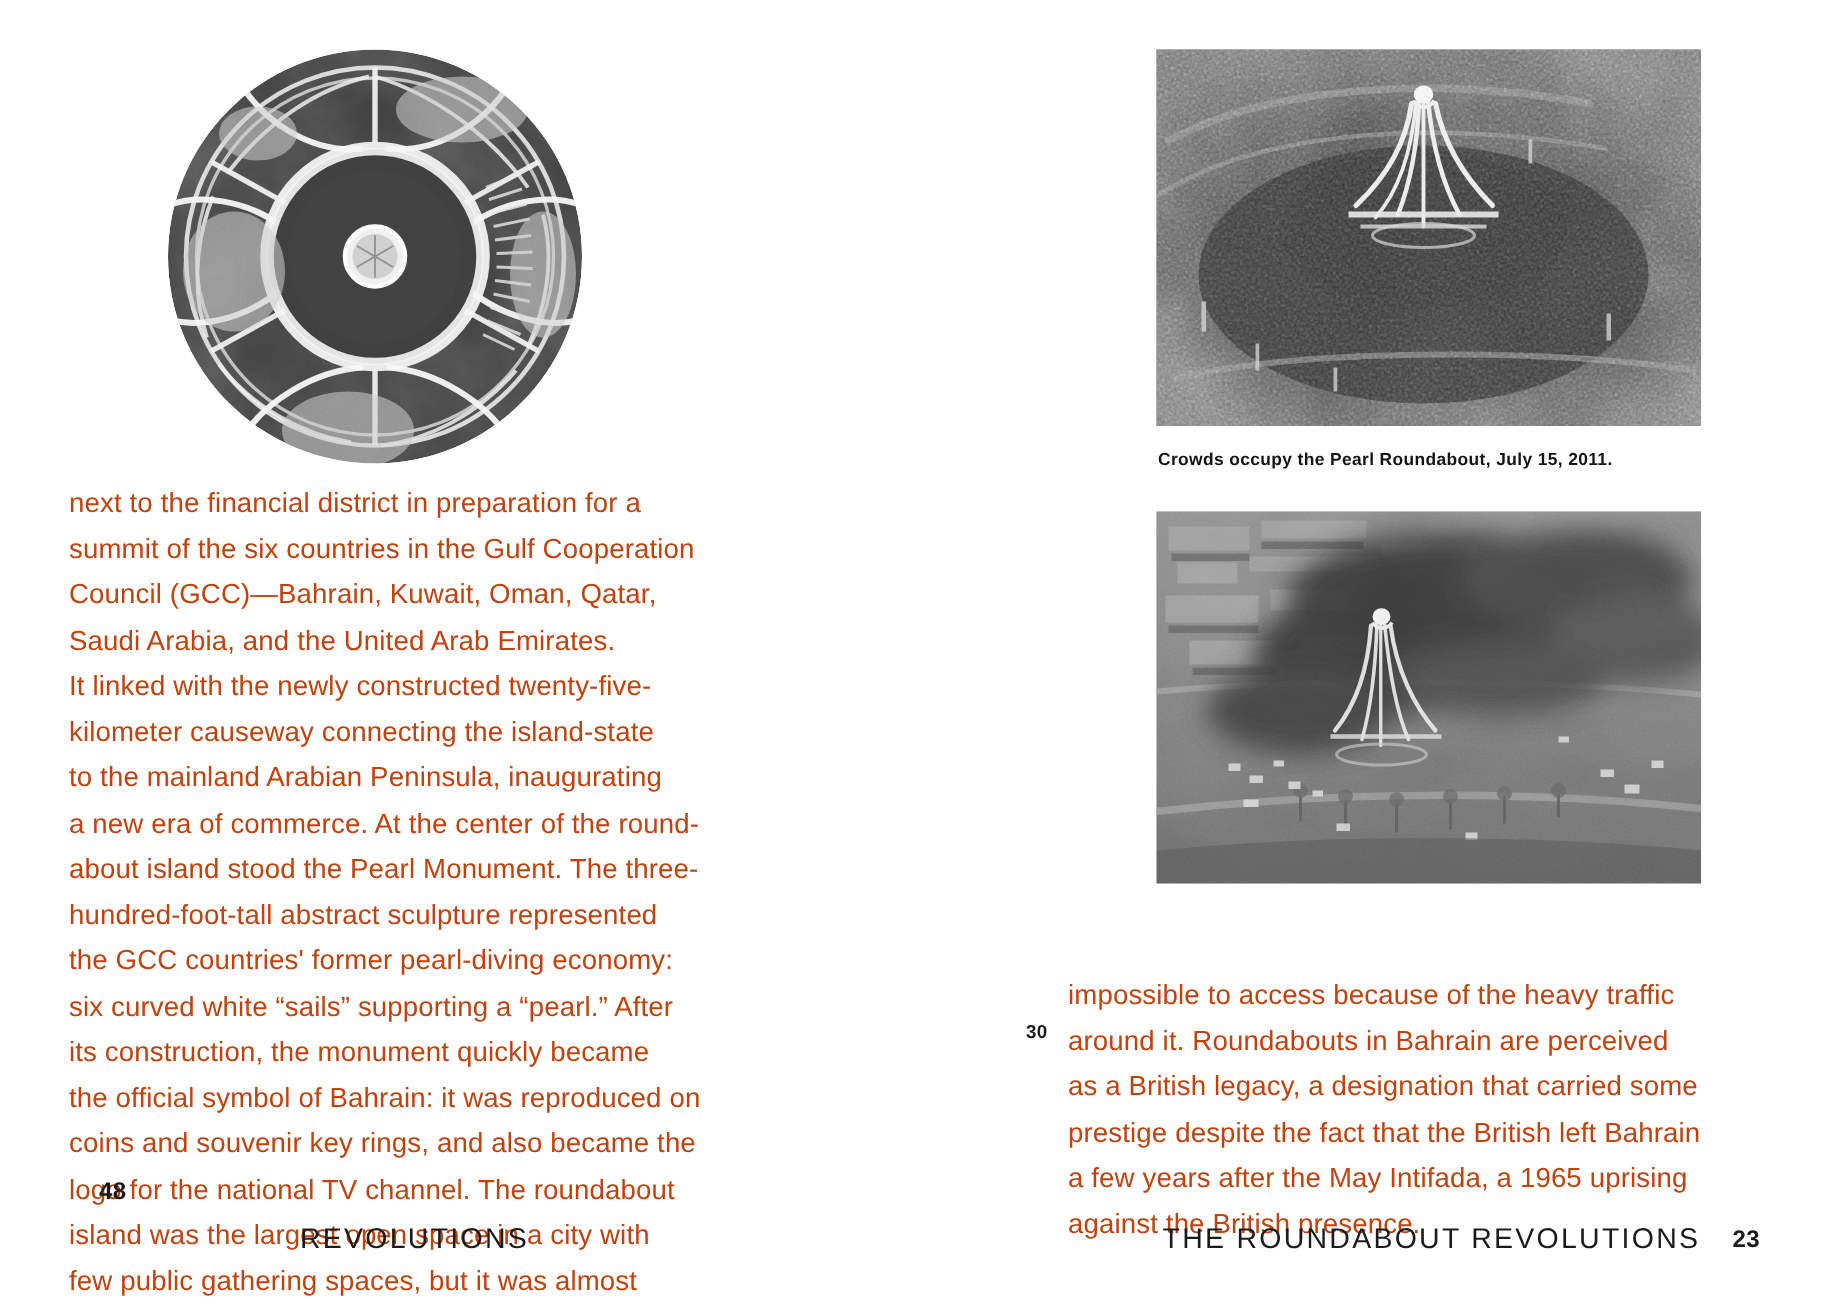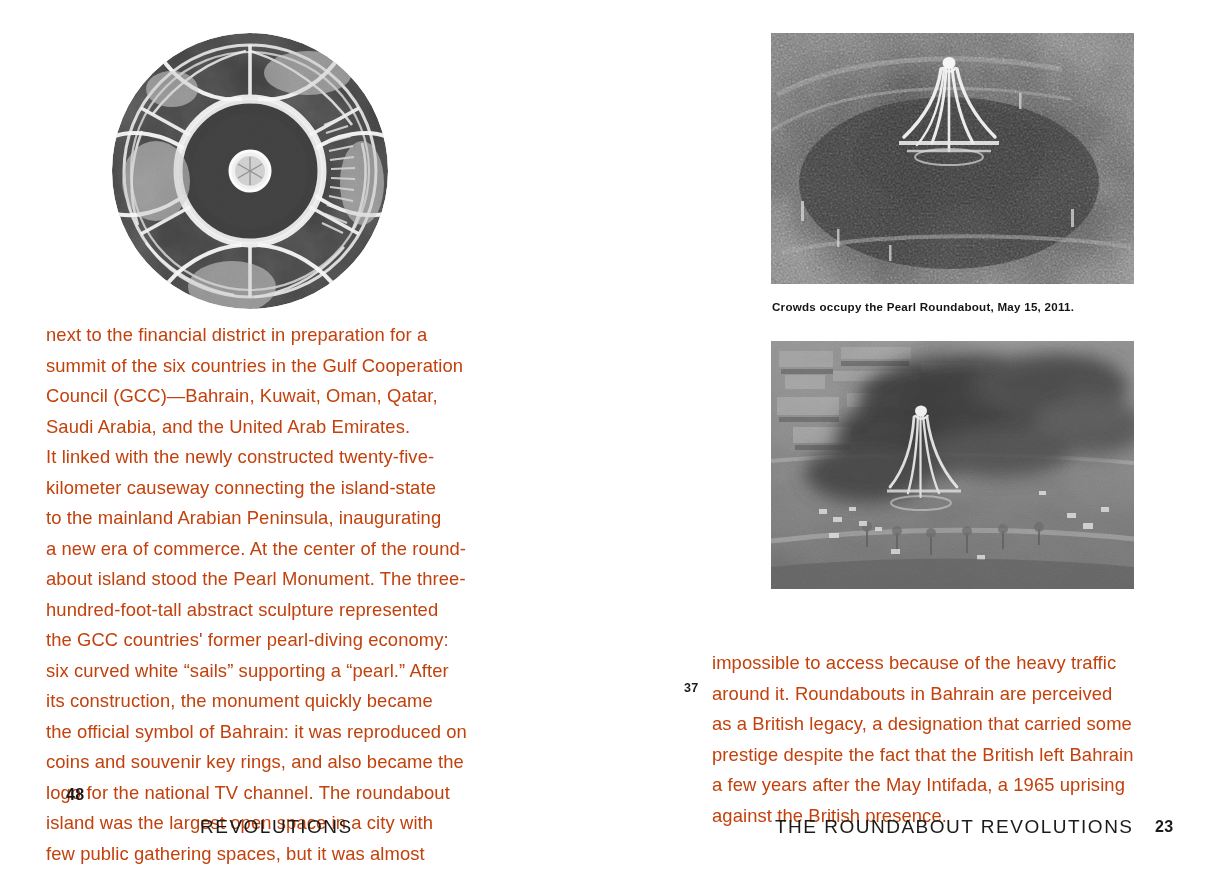--- a/index.html
+++ b/index.html
@@ -329,21 +329,21 @@
       <g fill="#d8d8d8" opacity="0.75">
         <rect x="30" y="168" width="3" height="20"></rect>
         <rect x="66" y="196" width="2.5" height="18"></rect>
         <rect x="248" y="60" width="2.5" height="16"></rect>
         <rect x="300" y="176" width="3" height="18"></rect>
         <rect x="118" y="212" width="2.5" height="16"></rect>
       </g>
     </svg>
   </div>
 
-  <div class="caption caption-top">Crowds occupy the Pearl Roundabout, May 15, 2011.</div>
+  <div class="caption caption-top">Crowds occupy the Pearl Roundabout, July 15, 2011.</div>
 
   <div class="photo-frame photo-bottom">
     <svg viewBox="0 0 363 248" xmlns="http://www.w3.org/2000/svg" aria-hidden="true">
       <defs>
         <filter id="smokeNoise">
           <feTurbulence type="fractalNoise" baseFrequency="0.01 0.02" numOctaves="5" seed="33"></feTurbulence>
           <feColorMatrix type="saturate" values="0"></feColorMatrix>
           <feComponentTransfer>
               <feFuncA type="linear" slope="1.1"></feFuncA>
             </feComponentTransfer>
@@ -442,21 +442,21 @@
         <rect x="120" y="208" width="9" height="5"></rect>
           <rect x="206" y="214" width="8" height="5"></rect>
       </g>
 
       <path d="M0 226 C 120 214 260 216 363 226 L363 248 L0 248 Z" fill="#5e5e5e" opacity="0.65"></path>
       <rect width="363" height="248" filter="url(#fineGrain2)" opacity="0.28" style="mix-blend-mode:overlay"></rect>
     </svg>
   </div>
 
 
-  <div class="footnote-marker">37</div>
+  <div class="footnote-marker">30</div>
 
   <div class="col-text right-col">impossible to access because of the heavy traffic
 around it. Roundabouts in Bahrain are perceived
 as a British legacy, a designation that carried some
 prestige despite the fact that the British left Bahrain
 a few years after the May Intifada, a 1965 uprising
 against the British presence.</div>
 
   <div class="footer-title footer-right-title">THE ROUNDABOUT REVOLUTIONS</div>
 

